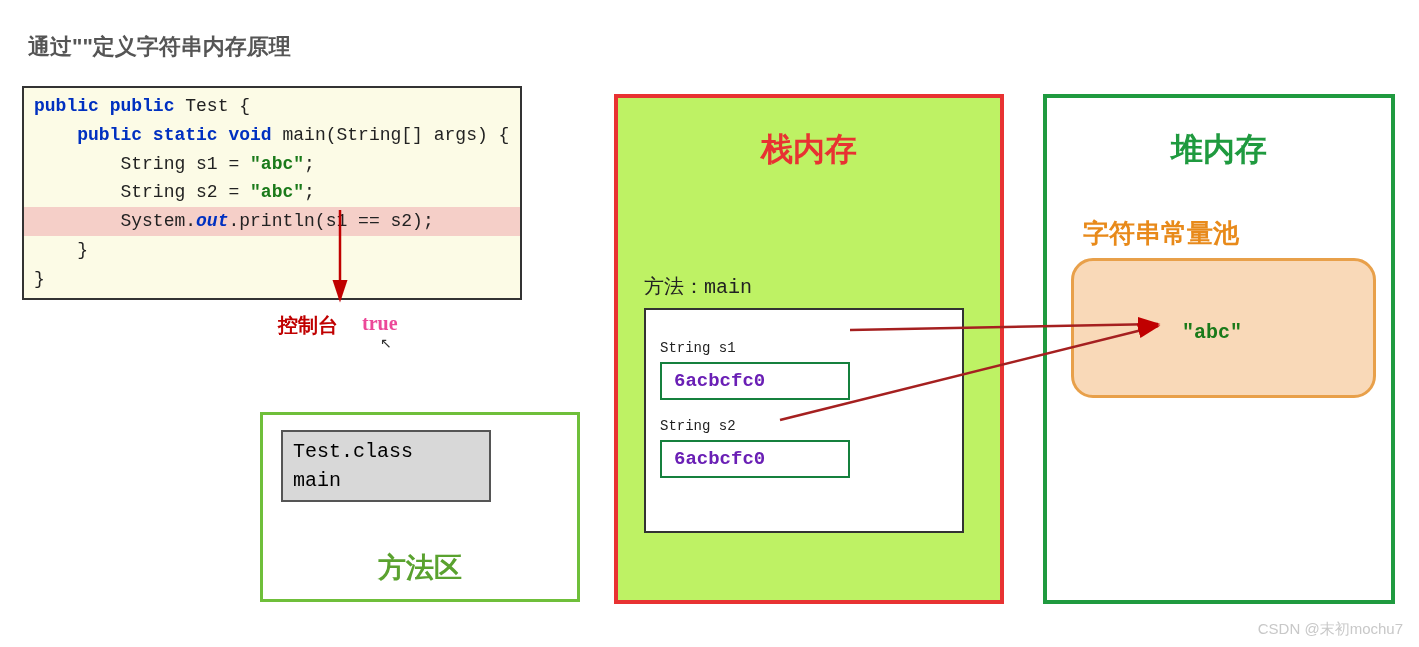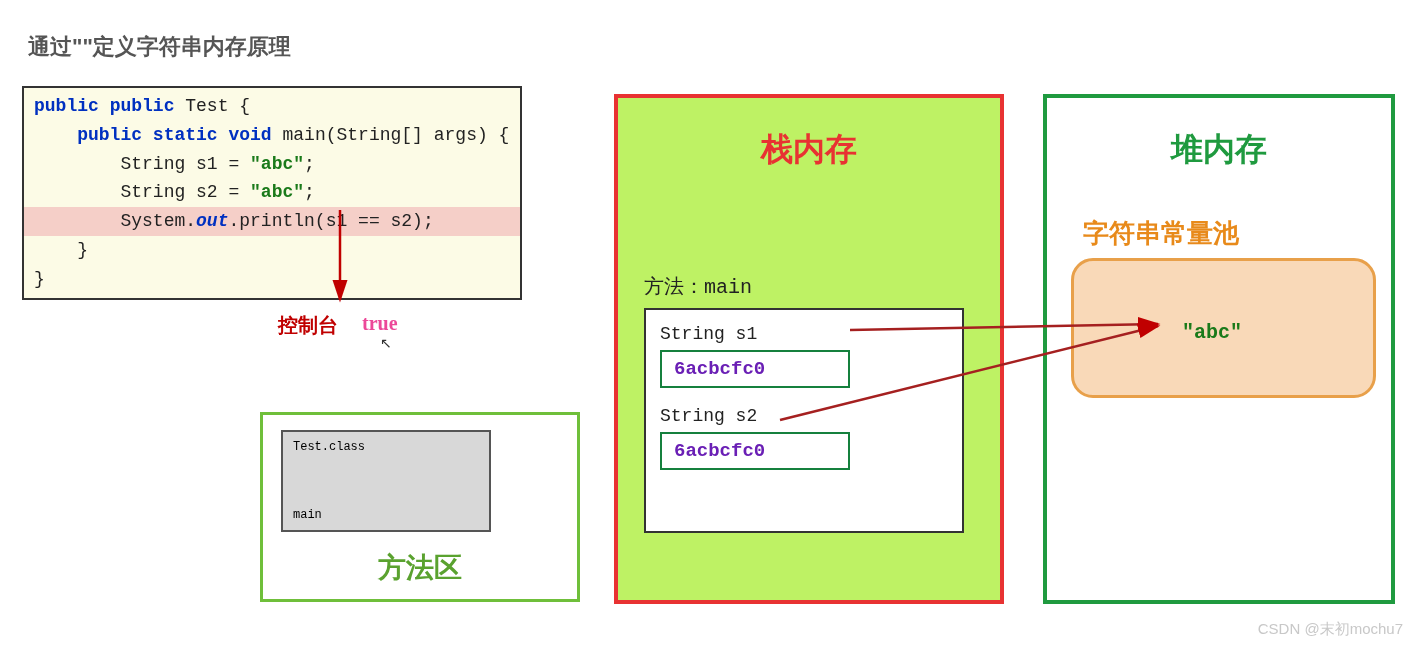--- a/index.html
+++ b/index.html
@@ -70,25 +70,25 @@
     left: 260px;
     width: 320px;
     height: 190px;
     border: 3px solid #6fbf3a;
   }
   .method-box {
     position: absolute;
     top: 15px;
     left: 18px;
     width: 210px;
-    height: 102px;
+    height: 72px;
     border: 2px solid #555;
     background: #d8d8d8;
     font-family: "Courier New", monospace;
-    font-size: 12px;
+    font-size: 20px;
     padding: 8px 10px;
     display: flex;
     flex-direction: column;
     justify-content: space-between;
   }
   .method-area-title {
     position: absolute;
     bottom: 12px;
     left: 0;
     width: 100%;
@@ -129,21 +129,21 @@
     position: absolute;
     top: 210px;
     left: 26px;
     width: 320px;
     height: 225px;
     border: 2px solid #333;
     background: #fff;
     padding: 12px 14px;
     font-family: "Courier New", monospace;
   }
-  .var-label { font-size: 18px; color: #222; margin-top: 2px; }
+  .var-label { font-size: 14px; color: #222; margin-top: 18px; }
   .addr-box {
     border: 2px solid #15803d;
     width: 190px;
     padding: 6px 12px;
     margin: 6px 0 18px 0;
     font-size: 19px;
     font-weight: bold;
     color: #6a1fb5;
   }
   

